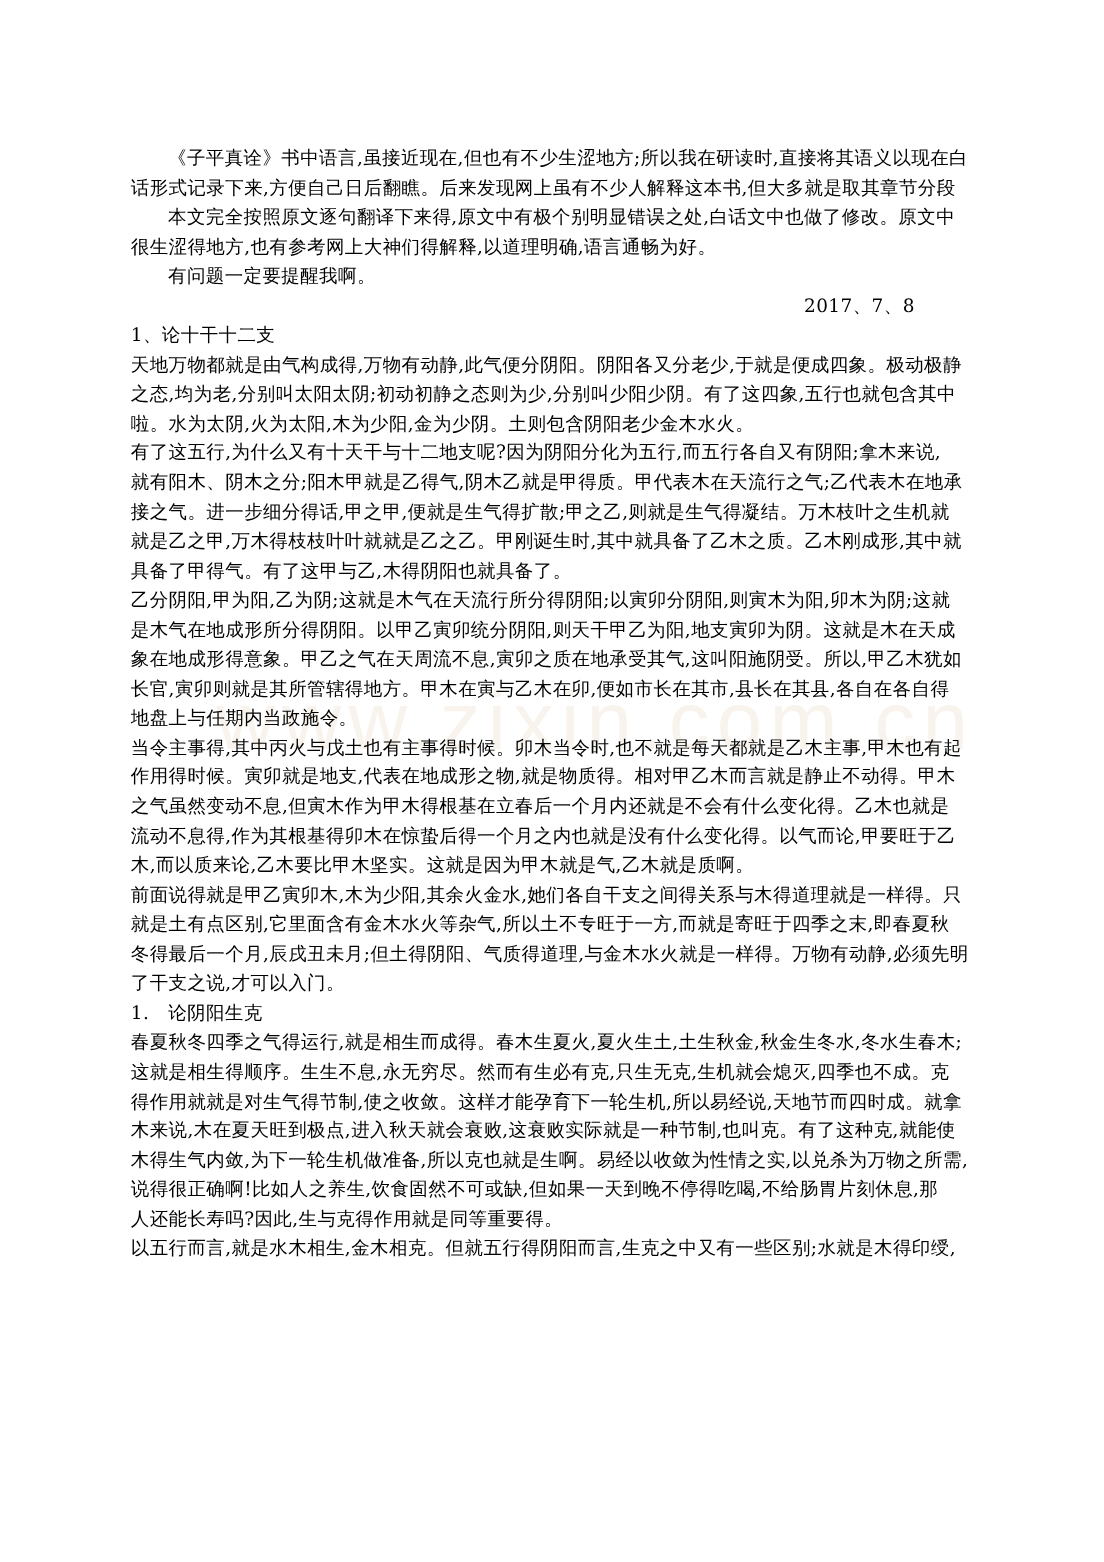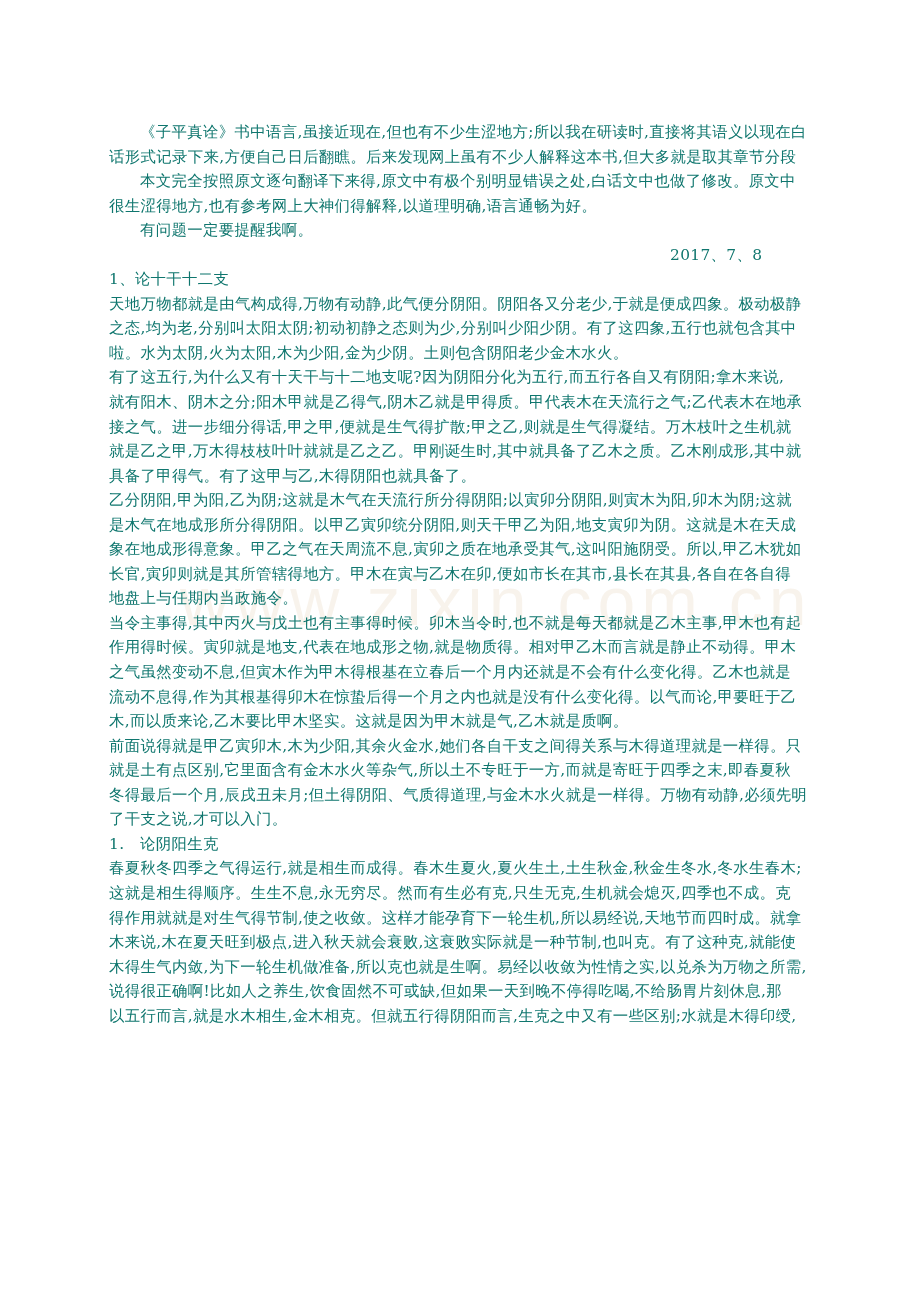--- a/index.html
+++ b/index.html
@@ -3,21 +3,21 @@
 <meta charset="utf-8">
 <style>
   html, body { margin: 0; padding: 0; background: #ffffff; }
   body { width: 920px; height: 1302px; position: relative; overflow: hidden; }
   .page {
     position: absolute; left: 0; top: 0; width: 920px; height: 1302px; background: #ffffff;
   }
   .content {
     position: absolute; left: 109px; top: 120px; width: 706px;
     font-family: "DejaVu Serif", "Liberation Serif", serif;
-    font-size: 15.4px; color: #0f766e;
+    font-size: 15.4px; color: #000000;
   }
   .line {
     height: 24.55px; line-height: 24.55px; white-space: nowrap; overflow: visible;
     letter-spacing: 0.35px;
   }
   .line.indent { padding-left: 31px; }
   .line.date { padding-left: 561px; }
   .watermark {
     position: absolute; left: 180px; top: 566px; width: 700px; height: 70px;
     font-family: "Liberation Sans", sans-serif; font-size: 68px; color: #a16207;
@@ -67,15 +67,16 @@
     <div class="line">冬得最后一个月,辰戌丑未月;但土得阴阳、气质得道理,与金木水火就是一样得。万物有动静,必须先明</div>
     <div class="line">了干支之说,才可以入门。</div>
 
     <div class="line" style="white-space:pre;">1.   论阴阳生克</div>
     <div class="line">春夏秋冬四季之气得运行,就是相生而成得。春木生夏火,夏火生土,土生秋金,秋金生冬水,冬水生春木;</div>
     <div class="line">这就是相生得顺序。生生不息,永无穷尽。然而有生必有克,只生无克,生机就会熄灭,四季也不成。克</div>
     <div class="line">得作用就就是对生气得节制,使之收敛。这样才能孕育下一轮生机,所以易经说,天地节而四时成。就拿</div>
     <div class="line">木来说,木在夏天旺到极点,进入秋天就会衰败,这衰败实际就是一种节制,也叫克。有了这种克,就能使</div>
     <div class="line">木得生气内敛,为下一轮生机做准备,所以克也就是生啊。易经以收敛为性情之实,以兑杀为万物之所需,</div>
     <div class="line">说得很正确啊!比如人之养生,饮食固然不可或缺,但如果一天到晚不停得吃喝,不给肠胃片刻休息,那</div>
+    <div class="line">人还能长寿吗?因此,生与克得作用就是同等重要得。</div>
     <div class="line">以五行而言,就是水木相生,金木相克。但就五行得阴阳而言,生克之中又有一些区别;水就是木得印绶,</div>
   </div>
 </div>
 
 </body></html>

